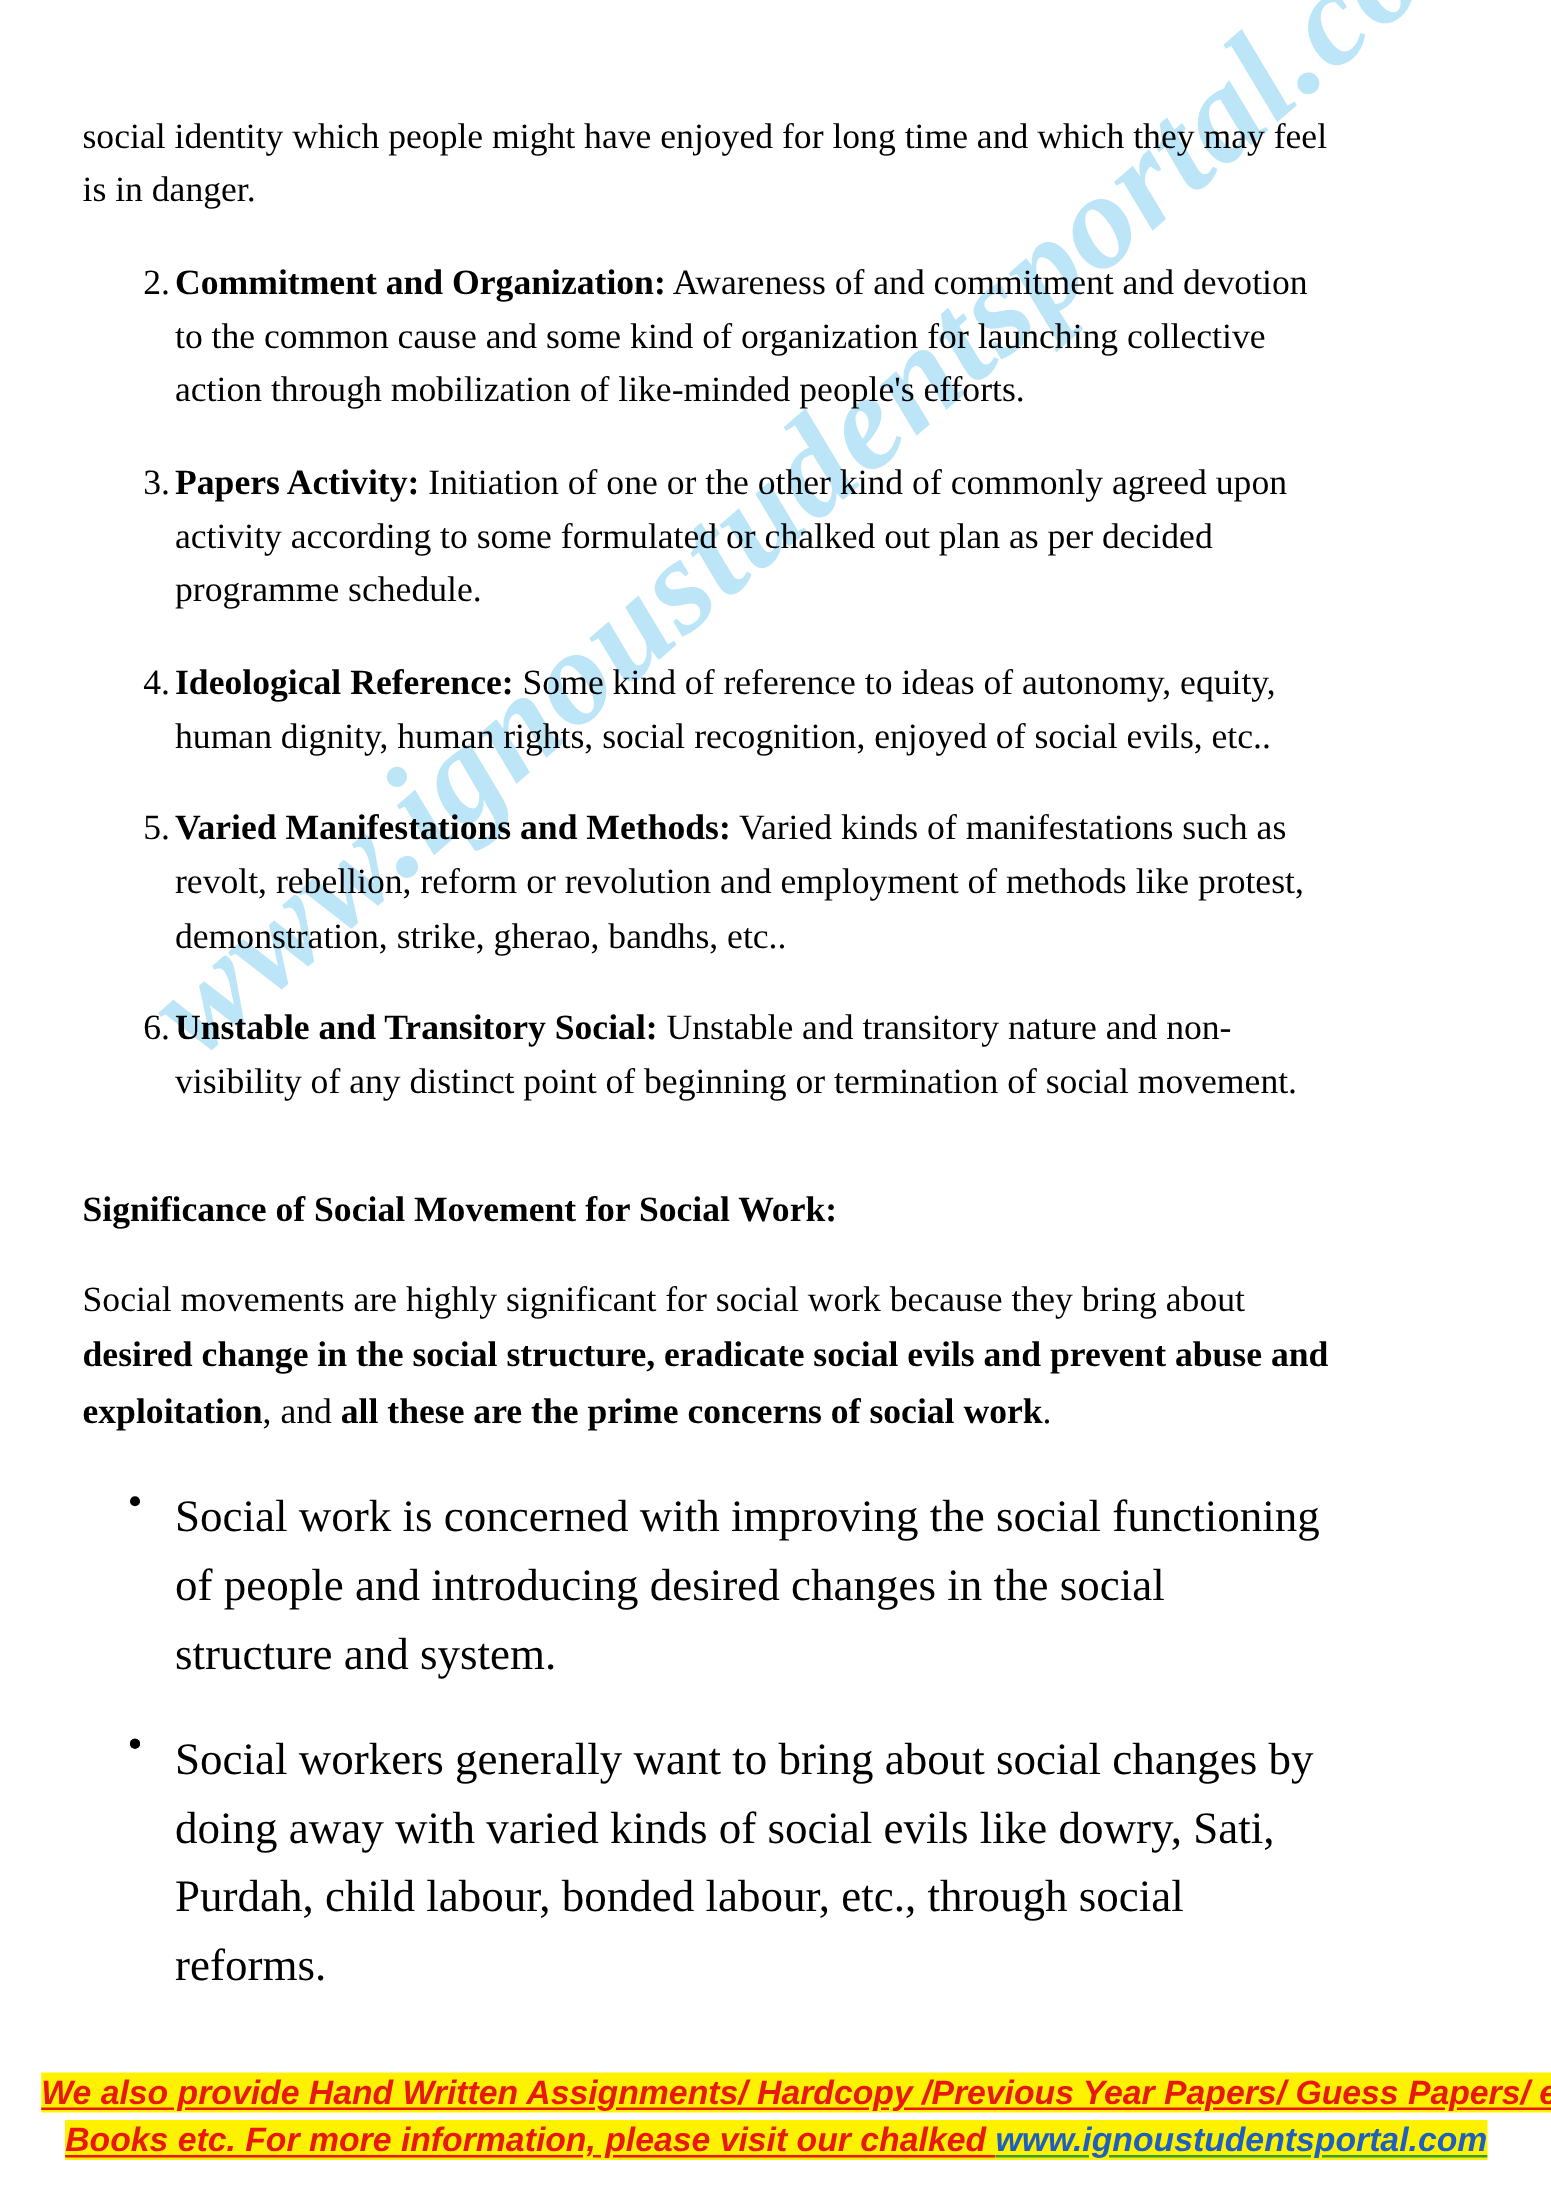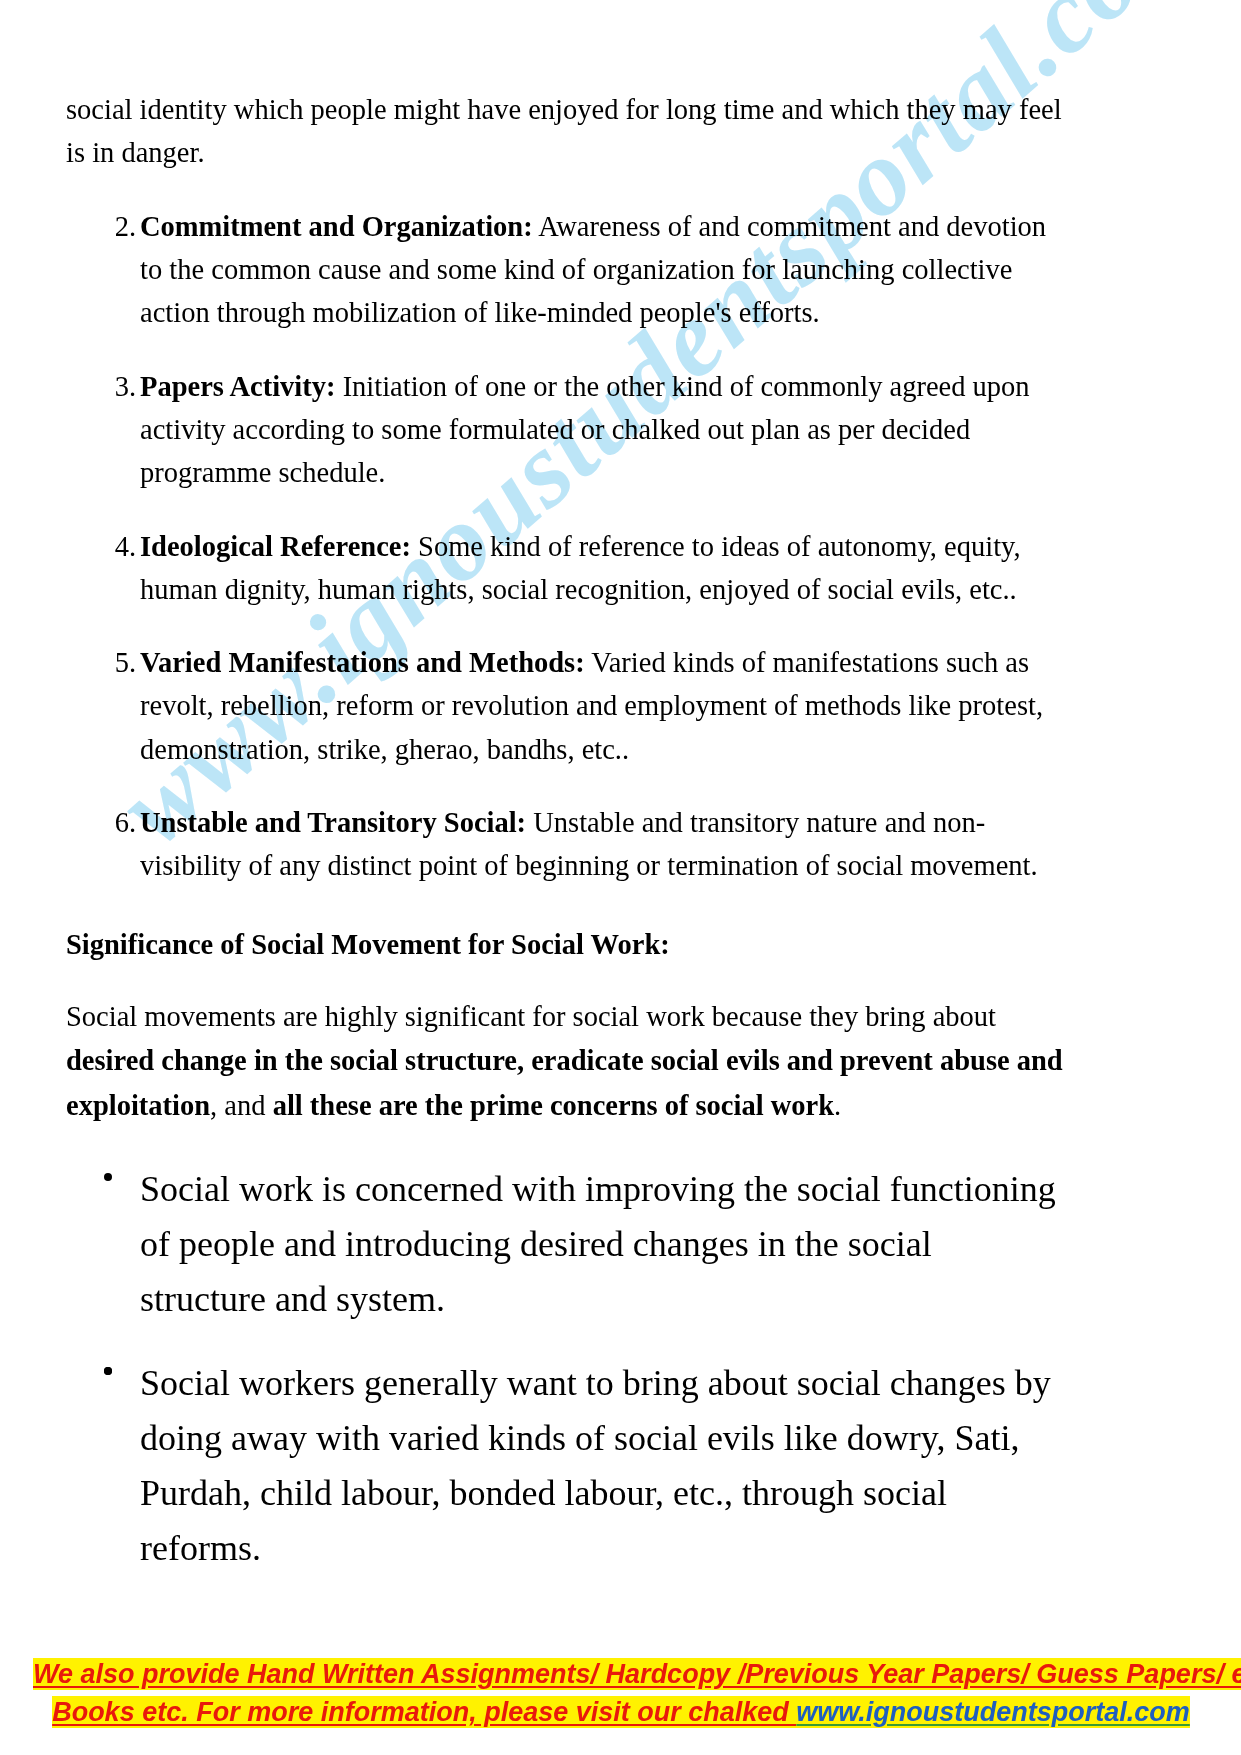--- a/index.html
+++ b/index.html
@@ -84,21 +84,21 @@
     position: absolute;
     left: 30px;
     top: 0;
     width: 40px;
     text-align: right;
     font-size: 28.5px;
   }
   .num-item b { font-weight: 700; }
 
   .section-heading {
-    margin-top: 36px;
+    margin-top: 60px;
     font-size: 28.5px;
     font-weight: 700;
     line-height: 1.5;
   }
 
   .body-para {
     font-size: 28.5px;
     line-height: 1.56;
   }
   .body-para b { font-weight: 700; }

